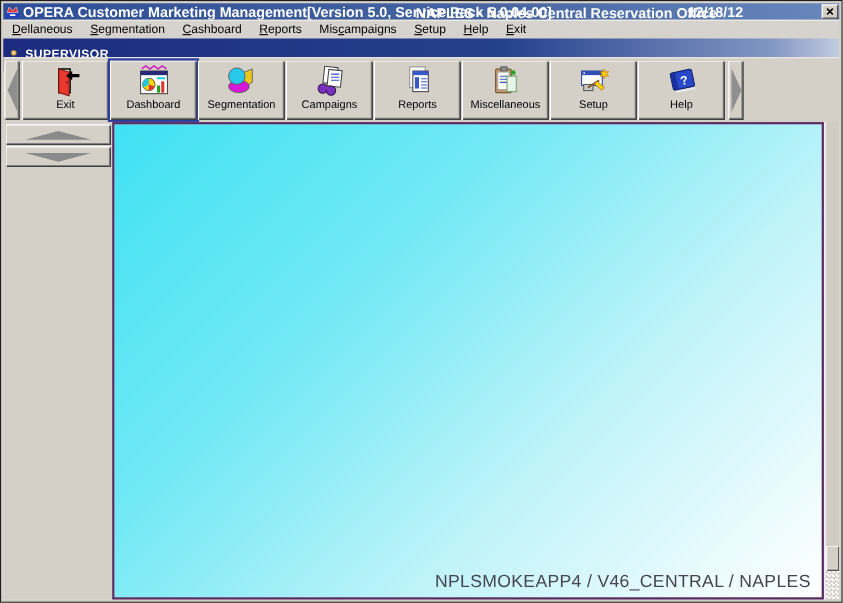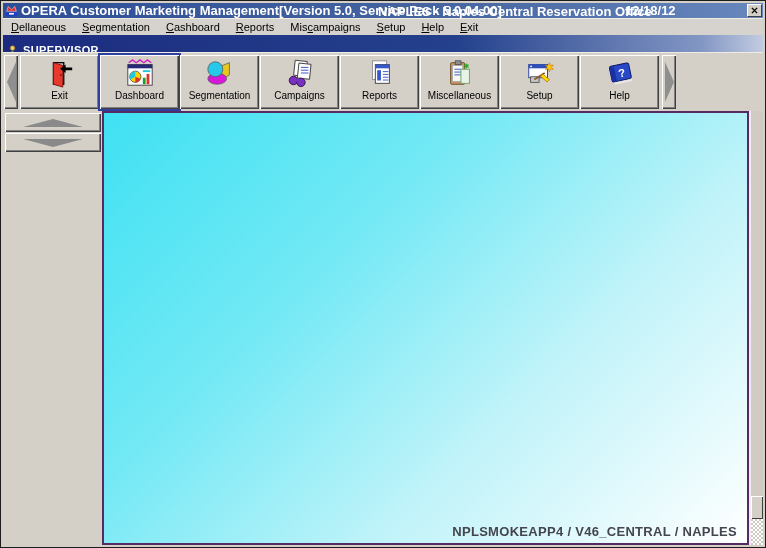--- a/index.html
+++ b/index.html
@@ -79,21 +79,21 @@
   }
   .flat-up{width:0;height:0;border-left:30px solid transparent;border-right:30px solid transparent;border-bottom:8px solid #8a8a8a;}
   .flat-down{width:0;height:0;border-left:30px solid transparent;border-right:30px solid transparent;border-top:8px solid #8a8a8a;}
   .main{
     flex:1;position:relative;margin-right:2px;
     border:2px solid #552b62;
     background:linear-gradient(135deg,#3fe1f3 0%,#74e9f5 35%,#bff3f9 65%,#ffffff 100%);
   }
   .footer-text{
     position:absolute;right:10px;bottom:4px;
-    font-size:13px;font-weight:bold;color:#45454f;letter-spacing:.3px;white-space:nowrap;
+    font-size:16px;font-weight:normal;color:#45454f;letter-spacing:.3px;white-space:nowrap;
   }
   .rightcol{width:12px;position:relative;background:#d0ccc4;flex:0 0 auto;}
   .v-thumb{
     position:absolute;left:0;right:0;bottom:26px;height:23px;background:#d4d0c8;border:none;
     box-shadow:inset 1px 1px 0 #fff,inset -1px -1px 0 #404040;padding:0;cursor:default;
   }
   .v-track{
     position:absolute;left:0;right:0;bottom:0;height:26px;
     background:repeating-conic-gradient(#ffffff 0% 25%,#cfcbc3 0% 50%) 0 0/4px 4px;
   }

